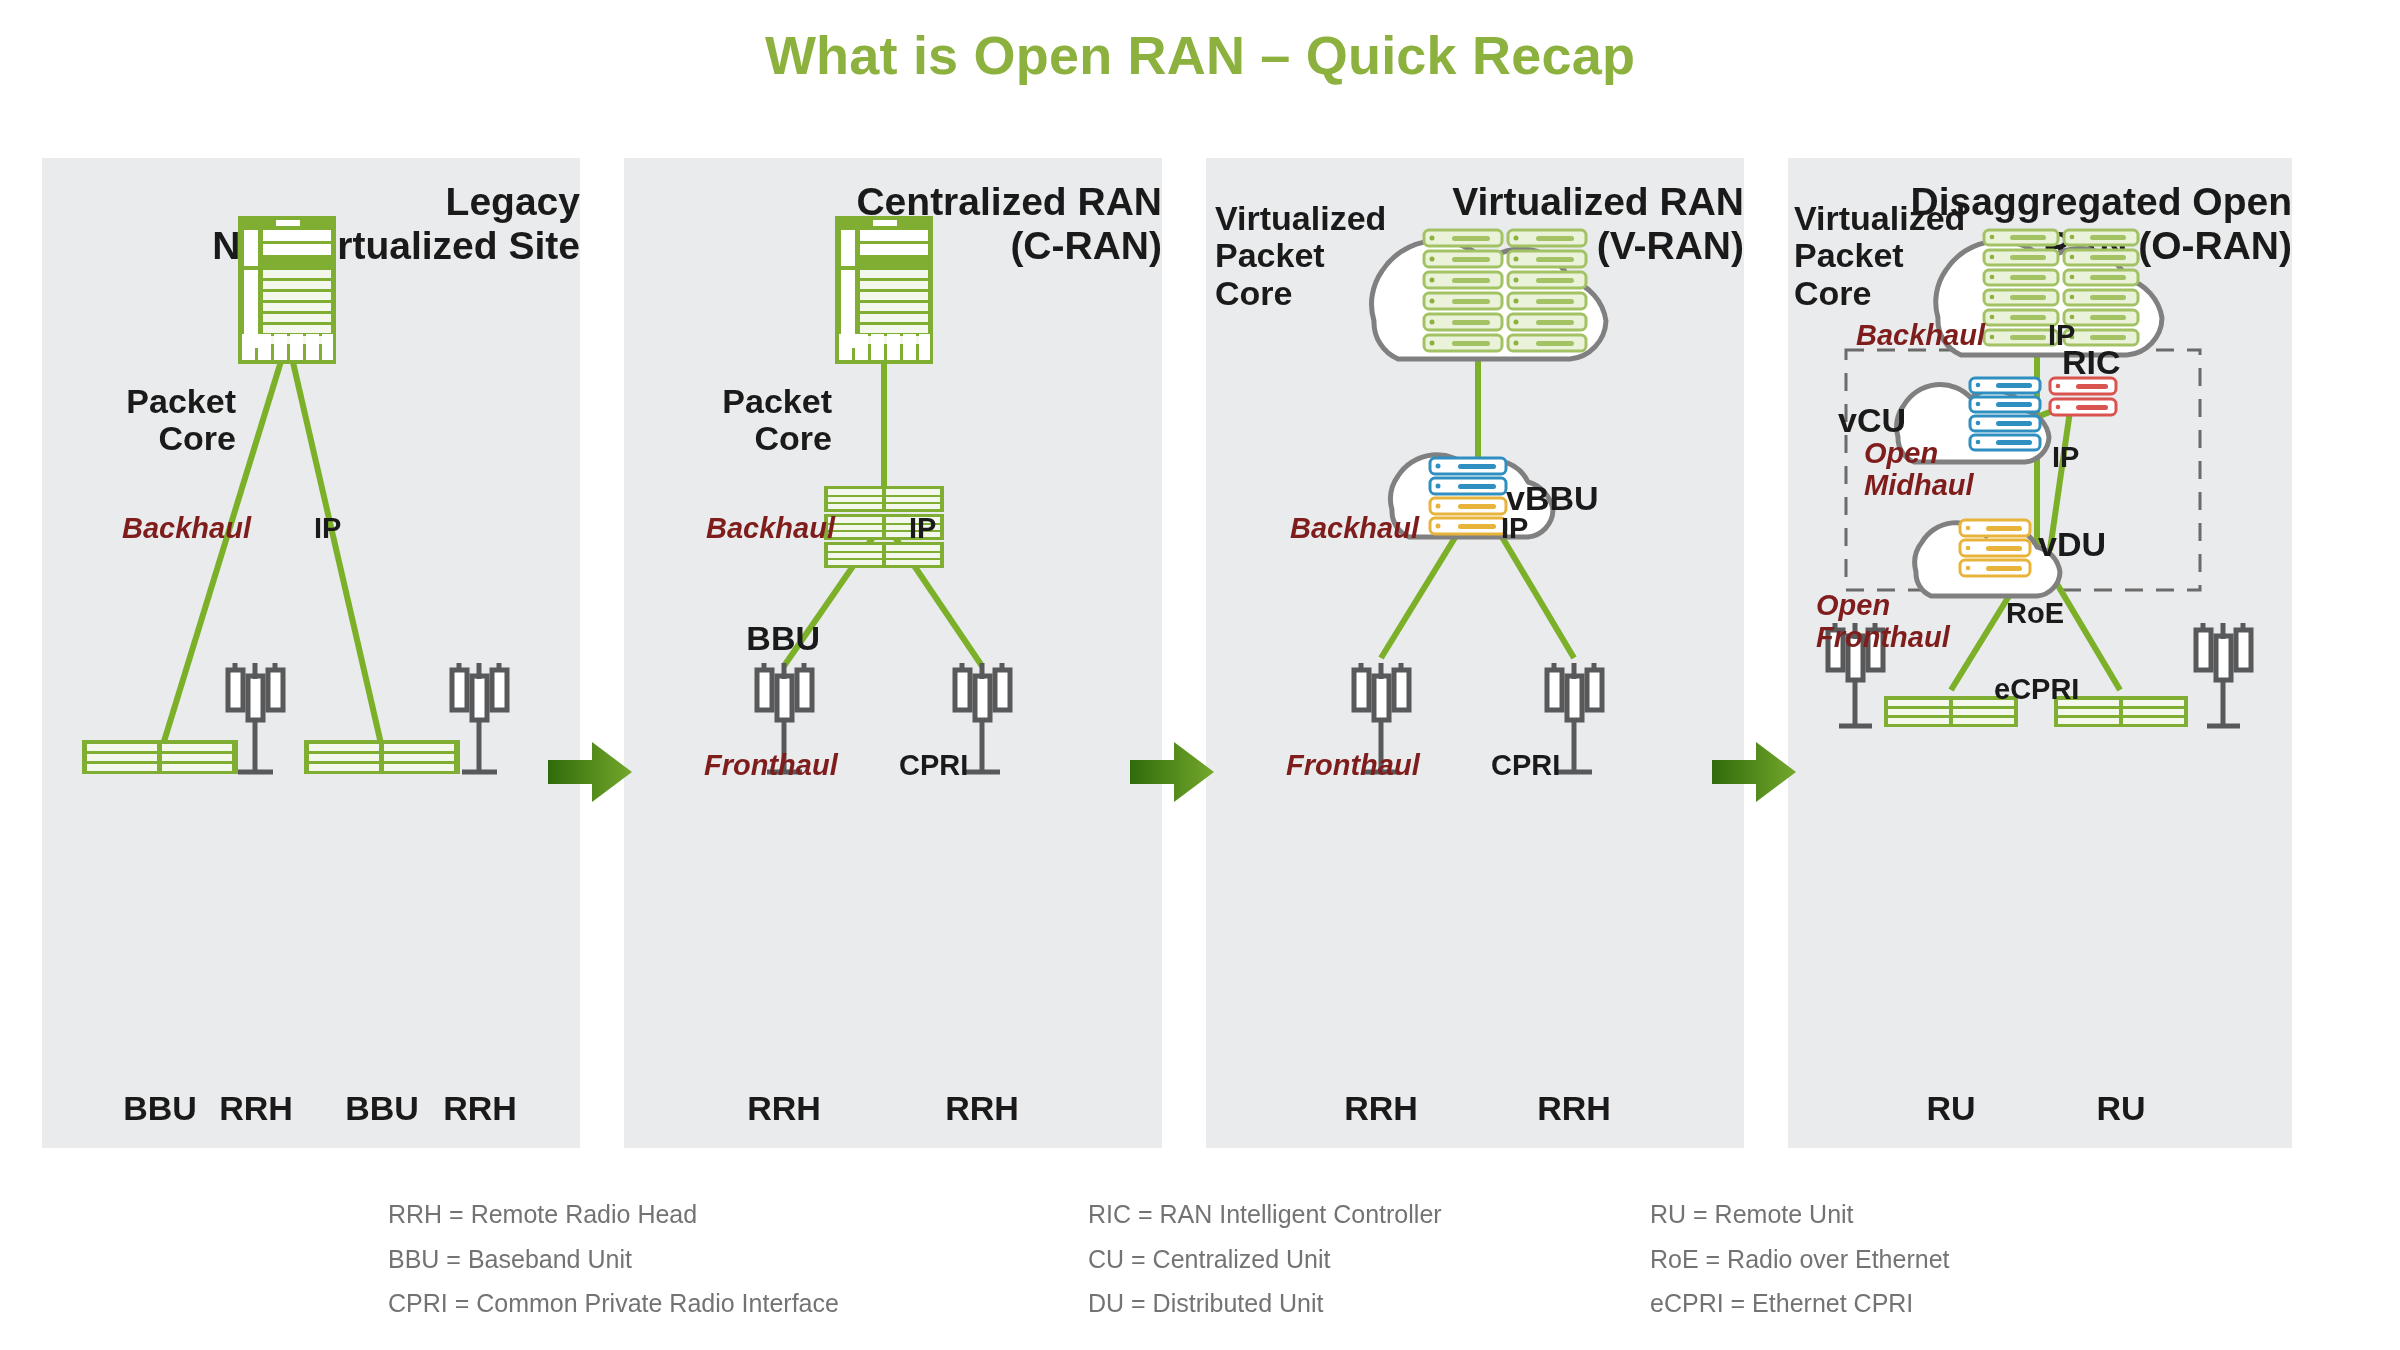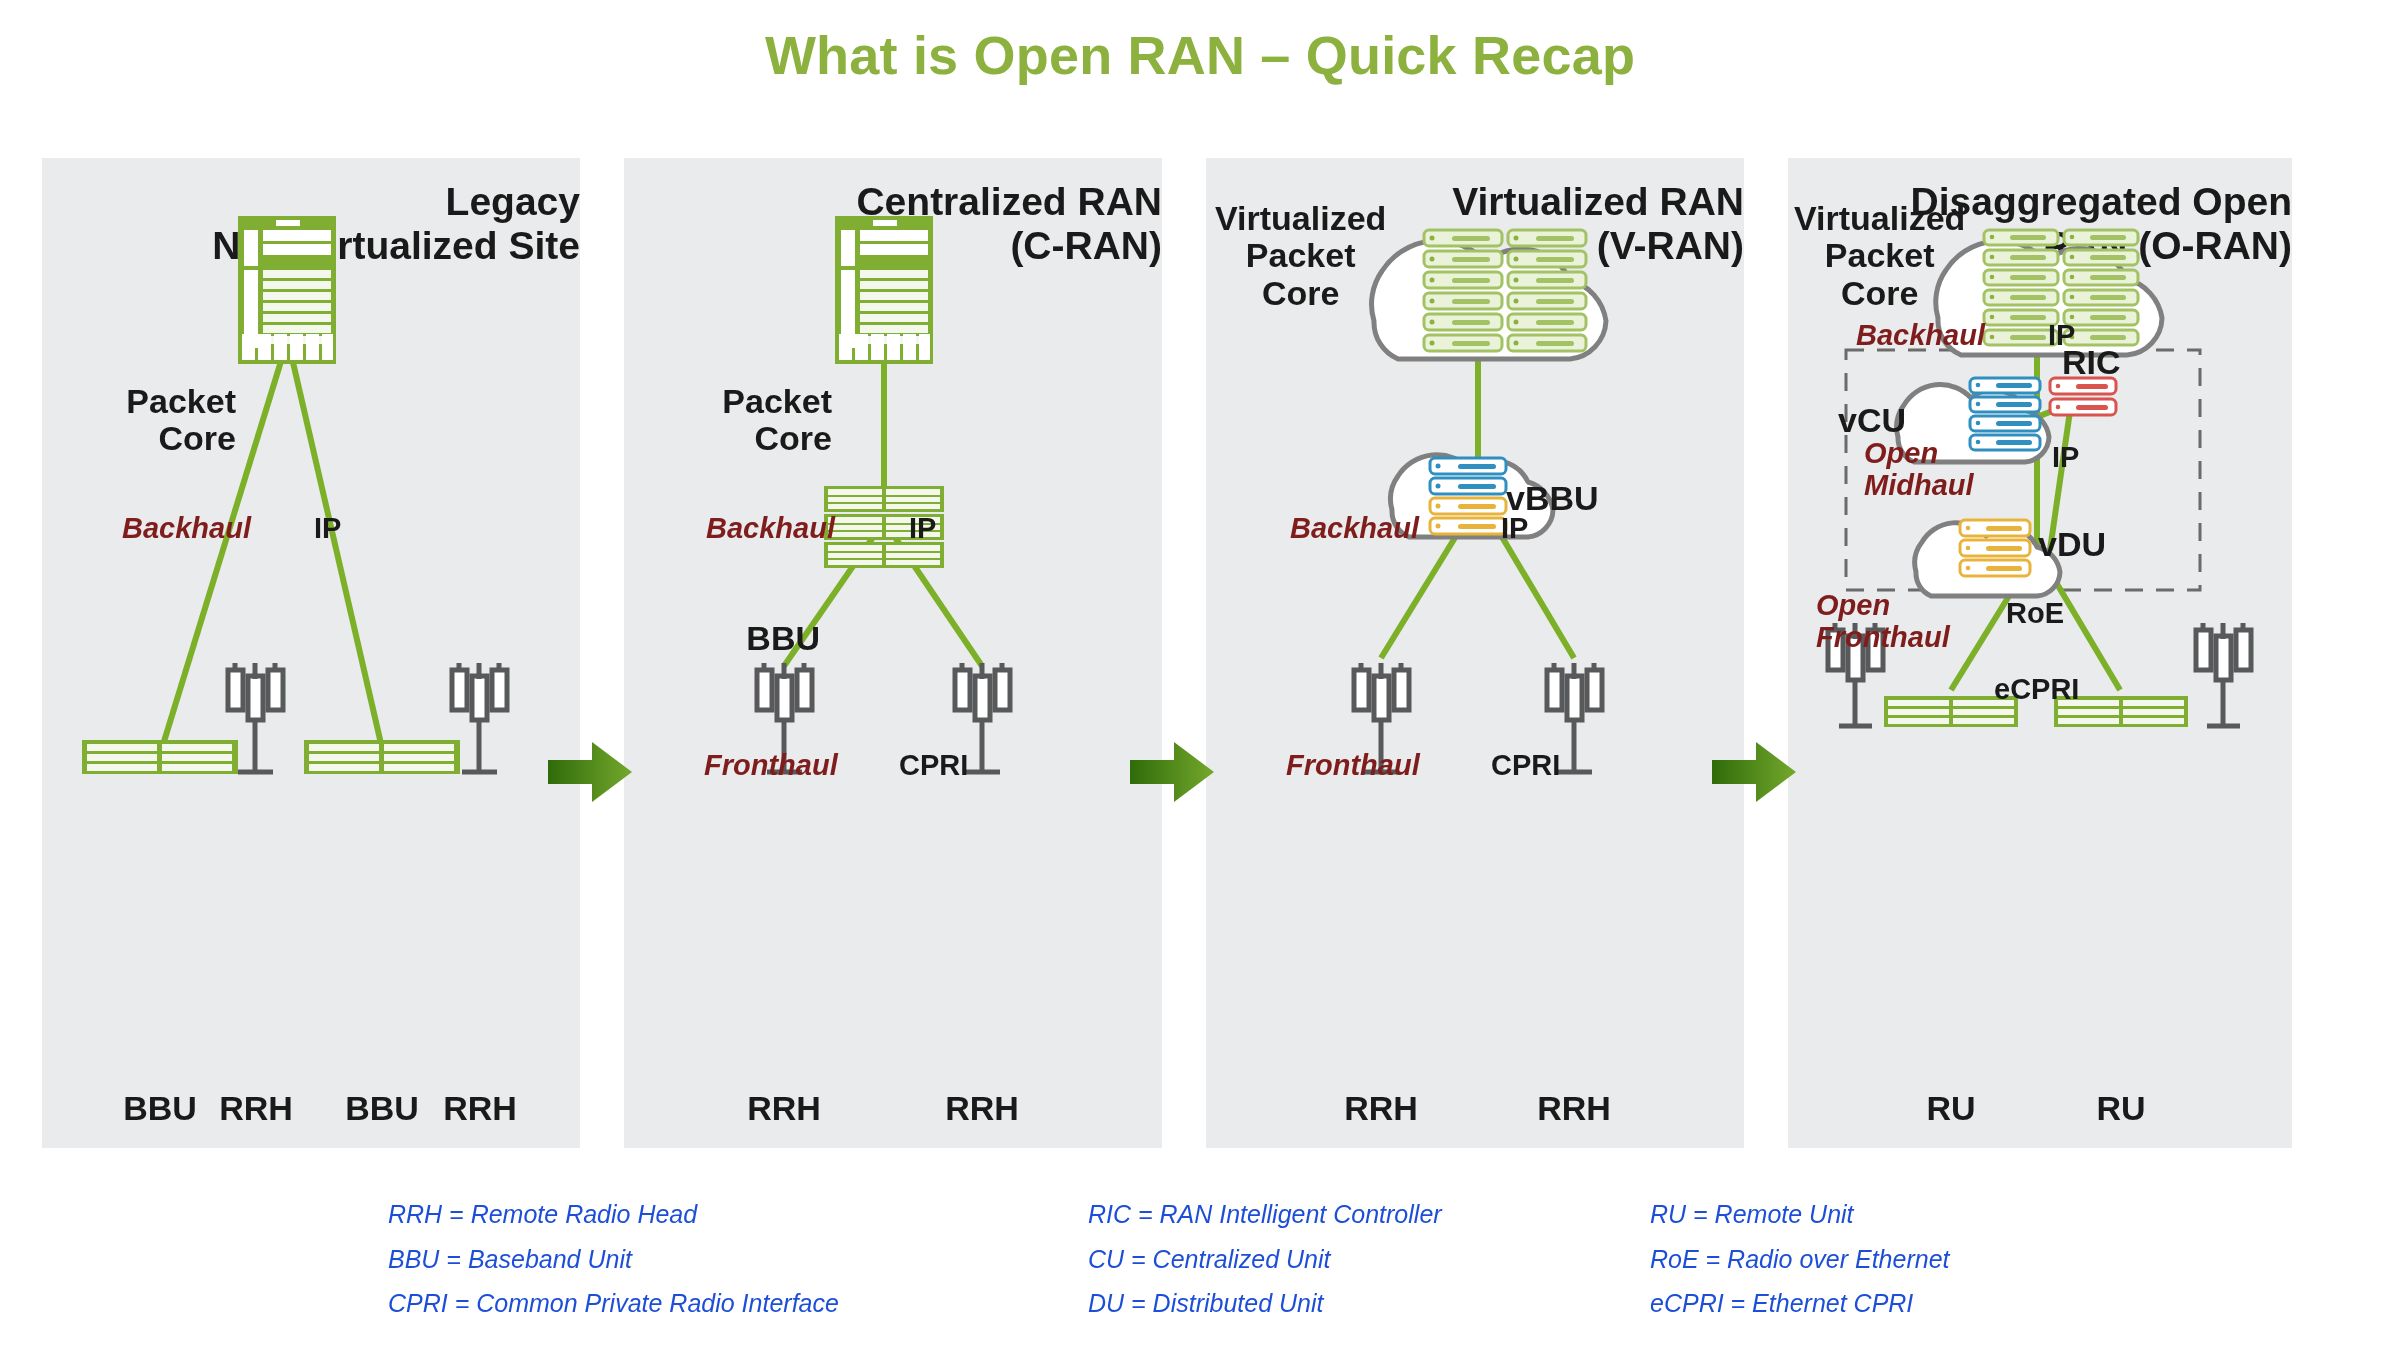--- a/index.html
+++ b/index.html
@@ -54,21 +54,21 @@
 
   
   .lbl {
     position: absolute;
     color: #1a1a1a;
     font-weight: bold;
     white-space: pre-line;
     line-height: 1.1;
   }
   .lbl.green { color: #7f1d1d; font-style: italic; }
-  .lbl.plain { font-weight: bold; text-align: center; }
+  .lbl.plain { font-weight: bold; }
 
   .node-label {
     position: absolute;
     font-size: 34px;
     font-weight: bold;
     color: #1a1a1a;
     text-align: center;
     white-space: pre-line;
     line-height: 1.08;
   }
@@ -78,24 +78,23 @@
     left: 0; top: 0;
     width: 100%; height: 100%;
     overflow: visible;
     pointer-events: none;
   }
 
   .legend {
     position: absolute;
     top: 1192px;
     font-size: 25px;
-    color: #1d4ed8;
+    color: #737373;
     line-height: 1.78;
     white-space: pre-line;
-    font-style: italic;
   }
   #legend-col-0 { left: 388px; }
   #legend-col-1 { left: 1088px; }
   #legend-col-2 { left: 1650px; }
 </style>
 </head>
 <body>
 
 <div id="root">
 

